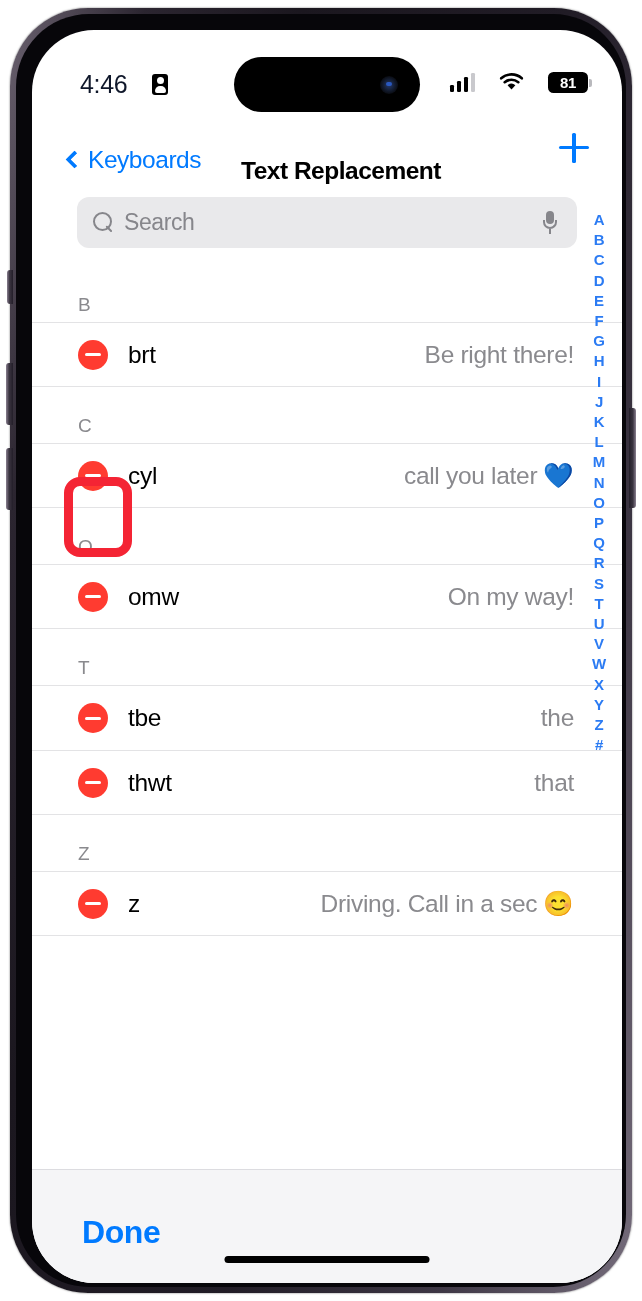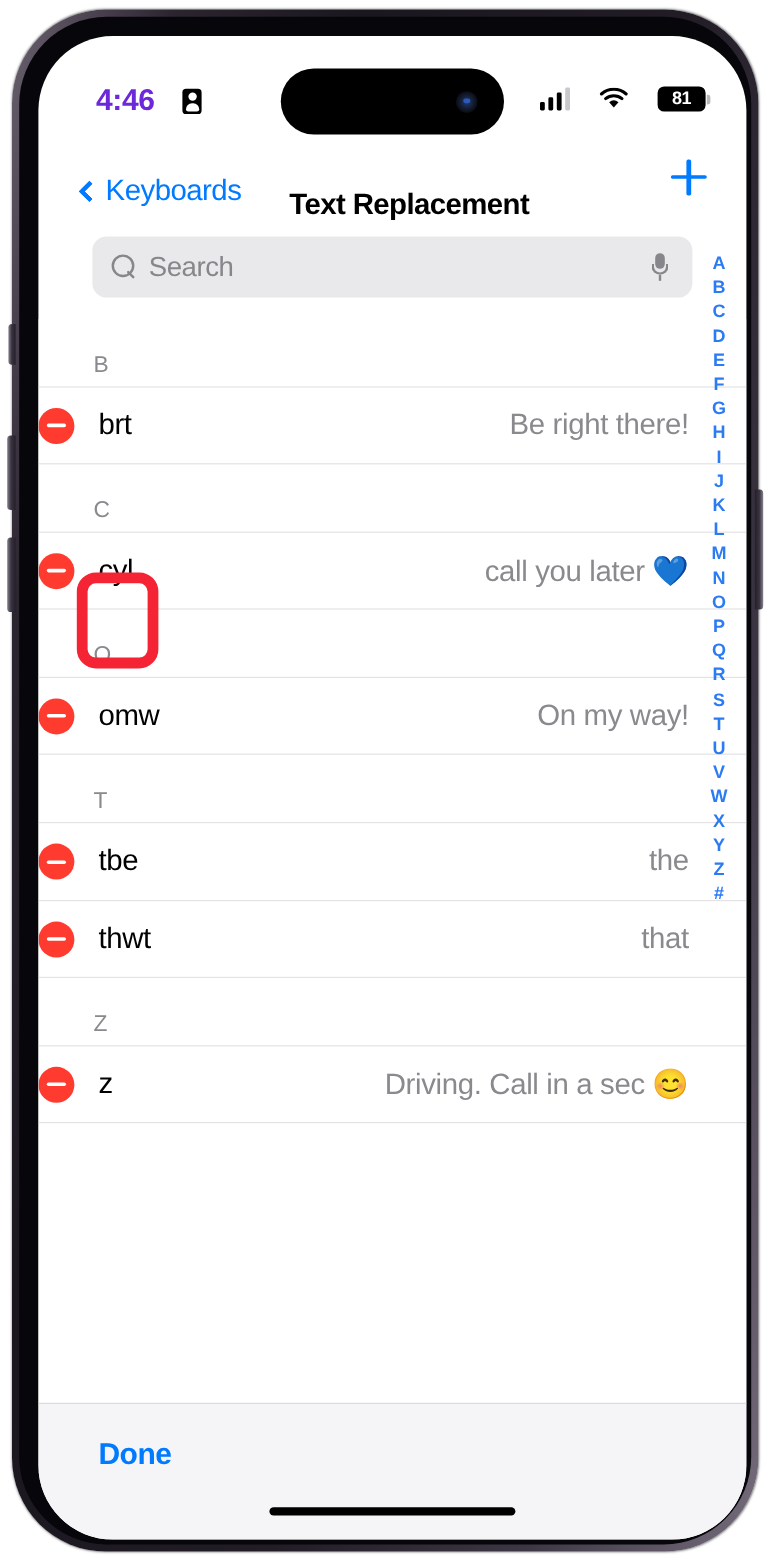--- a/index.html
+++ b/index.html
@@ -54,22 +54,22 @@
   
   #status-bar {
     position: absolute;
     top: 0; left: 0;
     width: 590px; height: 74px;
   }
   #status-time {
     position: absolute;
     left: 48px; top: 40px;
     font-size: 25px;
-    font-weight: bold;
-    color: #6d28d9;
+    font-weight: normal;
+    color: #0f172a;
     letter-spacing: -0.3px;
   }
   #status-lock-icon {
     position: absolute;
     left: 120px; top: 44px;
     width: 16px; height: 21px;
     background: #000;
     border-radius: 3px;
   }
   #status-lock-icon::before {
@@ -300,20 +300,21 @@
     padding: 0 0 6px 46px;
     font-size: 19px;
     color: #8a8a8e;
     letter-spacing: 0.2px;
   }
   .row {
     position: relative;
     height: 65px;
     display: flex;
     align-items: center;
+    padding-left: 46px;
     padding-right: 48px;
     border-top: 1px solid #e3e3e5;
     cursor: pointer;
   }
   .row.last { border-bottom: 1px solid #e3e3e5; }
   .delete-btn {
     flex: none;
     width: 30px; height: 30px;
     border-radius: 50%;
     background: #ff3b30;
@@ -377,22 +378,22 @@
   
   #bottom-toolbar {
     position: absolute;
     left: 0; bottom: 0;
     width: 590px; height: 114px;
     background: #f5f5f7;
     border-top: 1px solid #dcdce0;
   }
   #done-button {
     position: absolute;
-    left: 50px; top: 28px;
-    font-size: 25px;
+    left: 50px; top: 44px;
+    font-size: 32px;
     font-weight: bold;
     color: #007aff;
     letter-spacing: -0.4px;
     cursor: pointer;
   }
   #home-indicator {
     position: absolute;
     left: 50%;
     transform: translateX(-50%);
     bottom: 20px;

